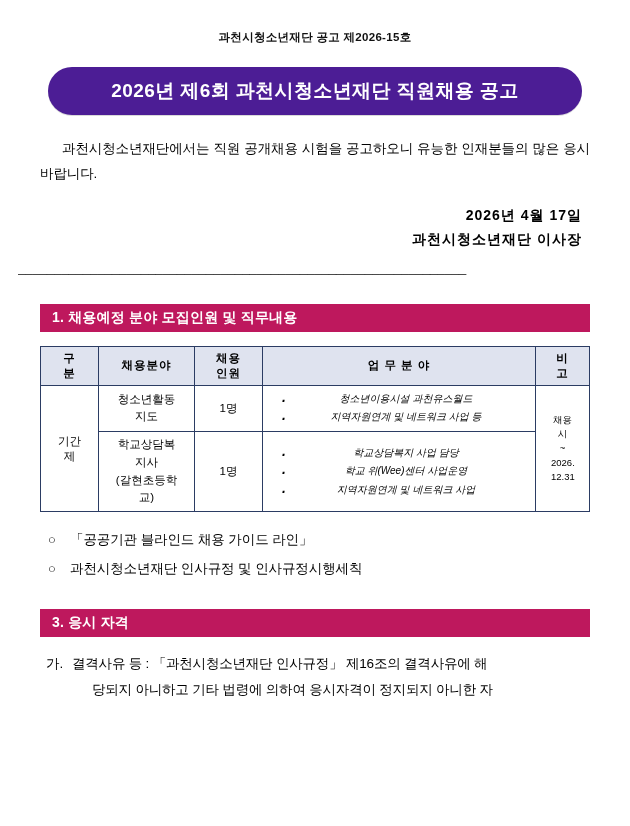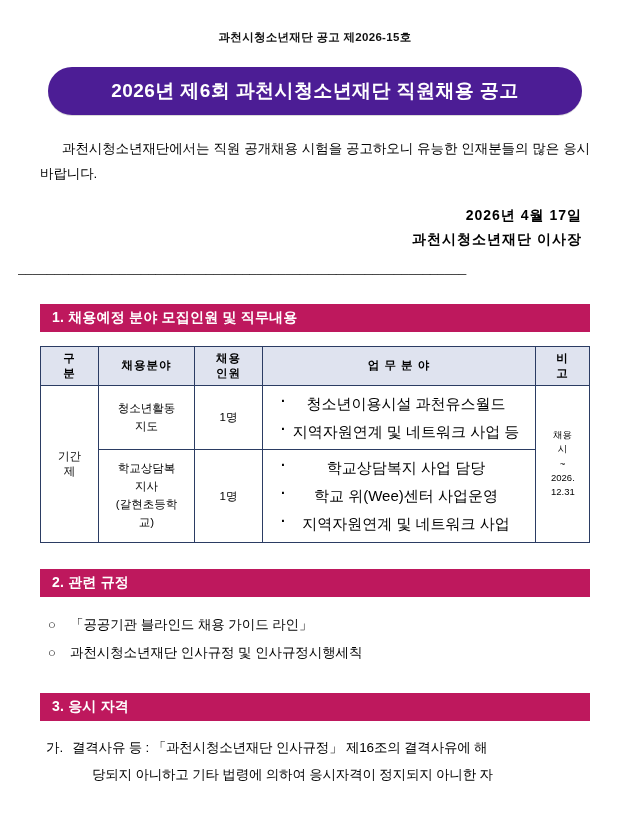--- a/index.html
+++ b/index.html
@@ -125,21 +125,22 @@
   }
   td.field {
     font-size: 11.5px;
     line-height: 1.55;
   }
   td.count { font-size: 11.5px; }
   td.duty {
     text-align: left;
     padding-left: 14px;
     line-height: 1.85;
-    font-size: 15px;
+    font-size: 10px;
+    font-style: italic;
   }
   td.duty ul {
     margin: 0;
     padding: 0;
     list-style: none;
   }
   td.duty li {
     position: relative;
     padding-left: 14px;
   }
@@ -256,21 +257,20 @@
               <li>학교상담복지 사업 담당</li>
               <li>학교 위(Wee)센터 사업운영</li>
               <li>지역자원연계 및 네트워크 사업</li>
             </ul>
           </td>
         </tr>
       </tbody>
     </table>
   </div>
 
-  <div class="section-bar">2.  관련 규정</div>
 
   <div class="olist">
     <div class="row">
       <div class="mark">○</div>
       <div class="txt">「공공기관 블라인드 채용 가이드 라인」</div>
     </div>
     <div class="row">
       <div class="mark">○</div>
       <div class="txt">과천시청소년재단 인사규정 및 인사규정시행세칙</div>
     </div>

